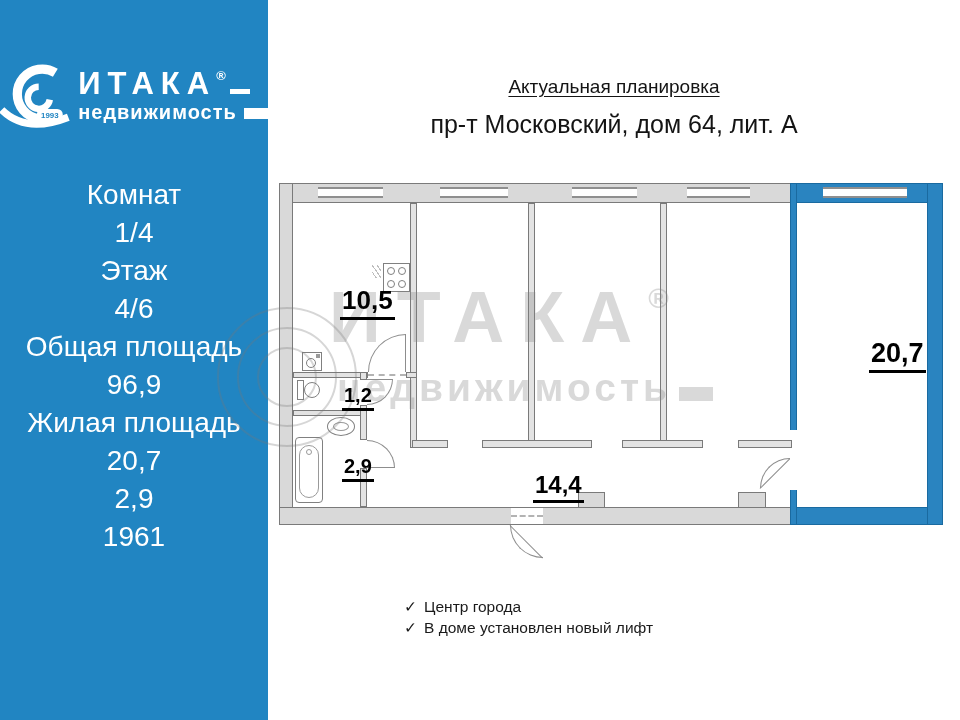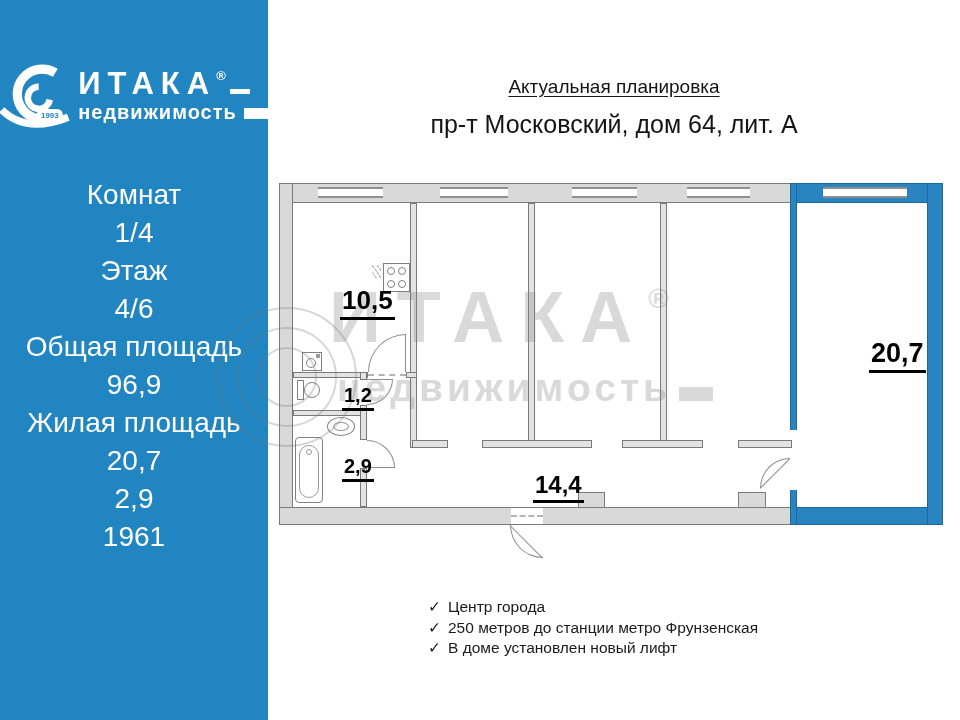--- a/index.html
+++ b/index.html
@@ -43,21 +43,21 @@
   .wm{position:absolute;left:225px;top:280px;width:565px;height:140px;z-index:5;pointer-events:none;}
   .wm-c{position:absolute;border:2px solid rgba(120,120,120,.30);border-radius:50%;}
   .wm-t1{position:absolute;left:104px;top:-4px;font-size:72px;font-weight:bold;letter-spacing:16px;
          color:rgba(128,128,128,.30);white-space:nowrap;}
   .wm-reg{font-size:28px;vertical-align:34px;letter-spacing:0;}
   .wm-t2{position:absolute;left:112px;top:86px;font-size:39px;font-weight:bold;letter-spacing:4px;
          color:rgba(128,128,128,.30);white-space:nowrap;}
   .wm-block{display:inline-block;width:34px;height:14px;background:rgba(128,128,128,.30);margin-left:8px;}
 
   
-  .feat{position:absolute;left:404px;top:597px;font-size:15.5px;color:#1a1a1a;line-height:20.5px;margin-left:24px;}
+  .feat{position:absolute;left:404px;top:597px;font-size:15.5px;color:#1a1a1a;line-height:20.5px;}
   .feat .row{white-space:nowrap;}
   .feat .chk{display:inline-block;width:20px;}
 </style>
 </head>
 <body>
 
 <div class="sidebar">
   <div class="logo">
     <svg class="logo-icon" viewBox="0 0 80 80">
       <path d="M62,16 A27,27 0 1 0 62,62" stroke="#fff" stroke-width="10" fill="none"></path>
@@ -176,15 +176,14 @@
 <div class="wm">
   <div class="wm-c" style="left:32px;top:67px;width:56px;height:56px;"></div>
   <div class="wm-c" style="left:12px;top:47px;width:96px;height:96px;"></div>
   <div class="wm-c" style="left:-8px;top:27px;width:136px;height:136px;"></div>
   <div class="wm-t1"><span>ИТАКА</span><span class="wm-reg">®</span></div>
   <div class="wm-t2"><span>недвижимость</span><span class="wm-block"></span></div>
 </div>
 
 <div class="feat">
   <div class="row"><span class="chk">✓</span><span>Центр города</span></div>
-  <div class="row"><span class="chk">✓</span><span>250 метров до станции метро Фрунзенская</span></div>
   <div class="row"><span class="chk">✓</span><span>В доме установлен новый лифт</span></div>
 </div>
 
 </body></html>

